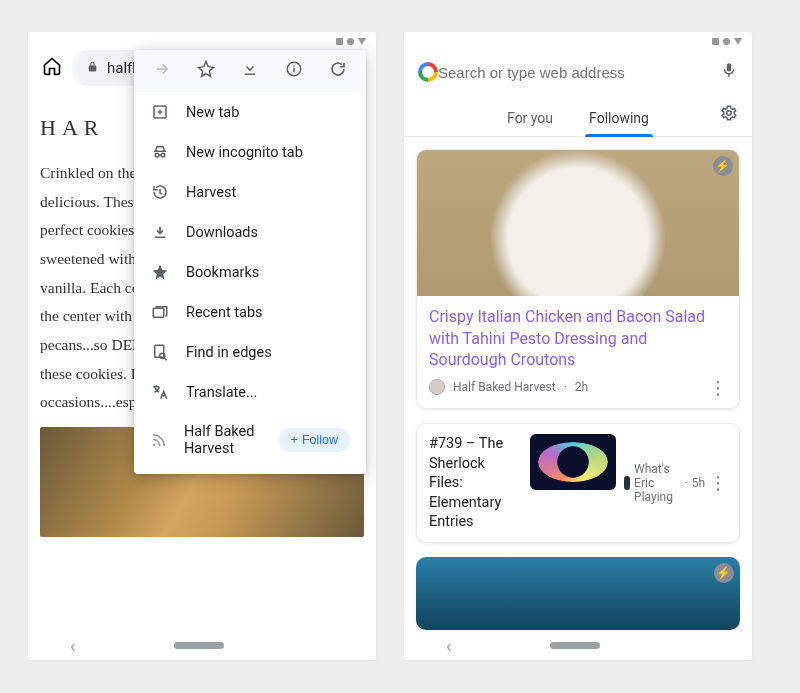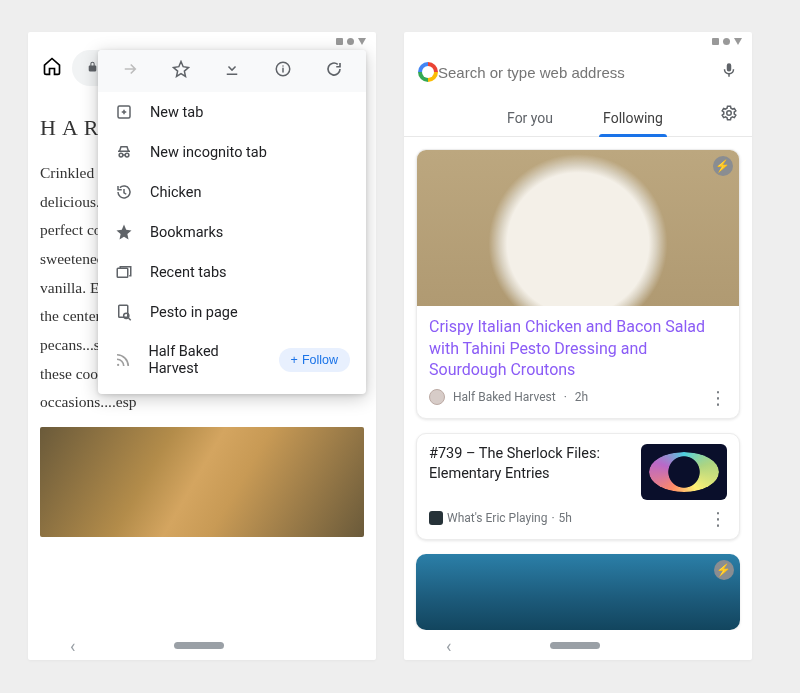--- a/index.html
+++ b/index.html
@@ -65,21 +65,21 @@
                 radial-gradient(circle at 30% 40%, #e0c078 0%, transparent 30%),
                 radial-gradient(circle at 70% 50%, #e2c27a 0%, transparent 26%);
     border-radius:2px;
   }
 
   
   .ovmenu {
     position:absolute;
     top: 18px;
     right: 10px;
-    width: 268px;
+    width: 232px;
     background:#fff;
     border-radius:4px;
     box-shadow: 0 4px 18px rgba(0,0,0,.22), 0 1px 4px rgba(0,0,0,.12);
     z-index:10;
     padding-bottom:6px;
   }
   .ovtop {
     background:#f8f9fa;
     padding:10px 6px;
     display:flex;
@@ -125,21 +125,21 @@
   .search-input {
     border:none; outline:none; background:transparent;
     font-size:15px; color:#9aa0a6; flex:1;
   }
   .mic-ic { font-size:18px; color:#5f6368; }
   .feed-tabs {
     display:flex; align-items:center; justify-content:center;
     gap:36px; padding:6px 0 0 0; border-bottom:1px solid #e8e8e8;
     position:relative;
   }
-  .ftab { font-size:14px; color:#5f6368; padding:4px 0 10px 0; cursor:pointer; position:relative;margin-left:14px; }
+  .ftab { font-size:14px; color:#5f6368; padding:4px 0 10px 0; cursor:pointer; position:relative; }
   .ftab.active { color:#404040; font-weight:400; }
   .ftab.active::after {
     content:""; position:absolute; left:-4px; right:-4px; bottom:-1px; height:3px; background:#1a73e8; border-radius:3px 3px 0 0;
   }
   .gear-ic { position:absolute; right:14px; top:4px; color:#5f6368; font-size:16px; cursor:pointer; }
   .feed {
     flex:1; padding:12px 12px 0 12px; overflow:hidden; display:flex; flex-direction:column; gap:14px;
   }
   .card {
     border-radius:10px; background:#fff; box-shadow:0 1px 3px rgba(0,0,0,.1);
@@ -159,21 +159,21 @@
     position:absolute; top:6px; right:6px; width:20px; height:20px;
     background:#8a8d91; border-radius:50%; color:#fff;
     display:flex; align-items:center; justify-content:center; font-size:12px;
   }
   .card-title { font-size:16px; line-height:1.35; padding:10px 12px 6px 12px; color:#8b5cf6; }
   .card-meta { display:flex; align-items:center; gap:8px; padding:0 12px 10px 12px; font-size:12px; color:#70757a; }
   .src-ic { width:16px; height:16px; border-radius:50%; background:#d7ccc8; border:1px solid #bcaaa4; }
   .more-ic { margin-left:auto; font-size:18px; color:#70757a; cursor:pointer; }
   .card2 {
     border-radius:10px; background:#fff; box-shadow:0 1px 3px rgba(0,0,0,.1); border:1px solid #ececec;
-    padding:10px 12px; display:flex; flex-direction:column; gap:8px;
+    padding:10px 12px; display:flex; flex-direction:row; gap:8px;
   }
   .c2-row { display:flex; gap:10px; }
   .c2-title { flex:1; font-size:14.5px; color:#202124; line-height:1.35; }
   .c2-thumb {
     width:86px; height:56px; border-radius:6px;
     background:#0a0f2b;
     position:relative; overflow:hidden;
   }
   .c2-thumb::after {
     content:""; position:absolute; inset:8px;
@@ -282,21 +282,29 @@
       </span>
       <span>New incognito tab</span>
     </div>
     <div class="ovrow">
       <span class="ovrow-ic">
         <svg width="18" height="18" viewBox="0 0 24 24" fill="none" stroke="#5f6368" stroke-width="2">
             <path d="M4 12a8 8 0 1 0 2.5-5.8M4 4v5h5"></path>
             <path d="M12 8v5l3 2"></path>
           </svg>
       </span>
-      <span>Chicken</span>
+      <span>Harvest</span>
+    </div>
+    <div class="ovrow">
+      <span class="ovrow-ic">
+        <svg width="18" height="18" viewBox="0 0 24 24" fill="none" stroke="#5f6368" stroke-width="2.2">
+            <path d="M5 19h14M12 5v9M8 10l4 4 4-4"></path>
+          </svg>
+      </span>
+      <span>Downloads</span>
     </div>
     <div class="ovrow">
       <span class="ovrow-ic">
         <svg width="18" height="18" viewBox="0 0 24 24" fill="#5f6368">
             <path d="M12 2l2.9 6.9L22 10l-5.5 4.8L18 22l-6-3.7L6 22l1.5-7.2L2 10l7.1-1.1z"></path>
           </svg>
       </span>
       <span>Bookmarks</span>
     </div>
     <div class="ovrow">
@@ -309,21 +317,29 @@
       <span>Recent tabs</span>
     </div>
     <div class="ovrow">
       <span class="ovrow-ic">
         <svg width="18" height="18" viewBox="0 0 24 24" fill="none" stroke="#5f6368" stroke-width="2">
             <rect x="5" y="3" width="12" height="16" rx="1"></rect>
             <circle cx="15" cy="17" r="3.5"></circle>
             <path d="M18 20l3 3"></path>
           </svg>
       </span>
-      <span>Pesto in page</span>
+      <span>Find in edges</span>
+    </div>
+    <div class="ovrow">
+      <span class="ovrow-ic">
+        <svg width="18" height="18" viewBox="0 0 24 24" fill="none" stroke="#5f6368" stroke-width="2">
+            <path d="M3 5h8M7 3v2M5 5c1 4 3 6 6 7M11 5c-1 4-3 6-6 7M13 21l4-10 4 10M14.5 17h5"></path>
+          </svg>
+      </span>
+      <span>Translate...</span>
     </div>
     <div class="ovrow">
       <span class="ovrow-ic rss-ic">
         <svg width="18" height="18" viewBox="0 0 24 24" fill="none" stroke="#9e9e9e" stroke-width="2.2">
             <path d="M4 11a9 9 0 0 1 9 9M4 5a15 15 0 0 1 15 15"></path>
             <circle cx="5.5" cy="18.5" r="1.5" fill="#9e9e9e" stroke="none"></circle>
           </svg>
       </span>
       <span>Half Baked Harvest</span>
       <span class="follow-chip">

